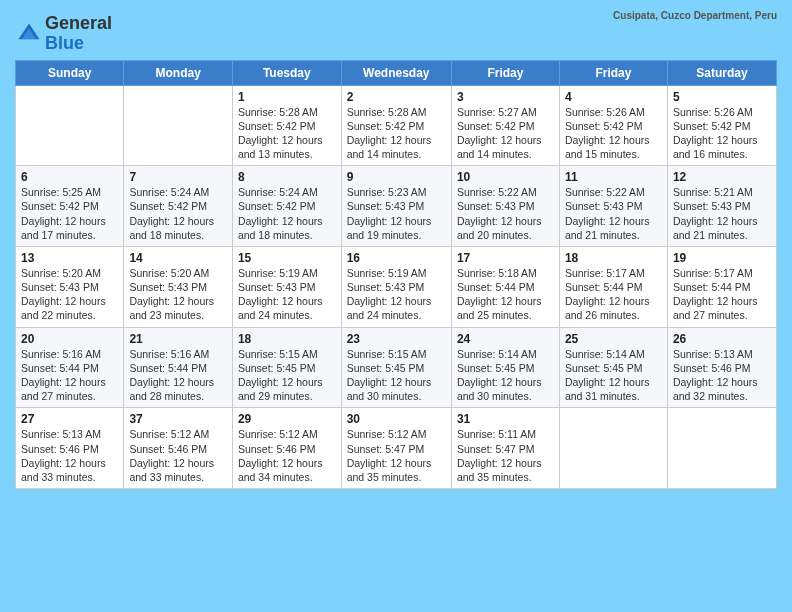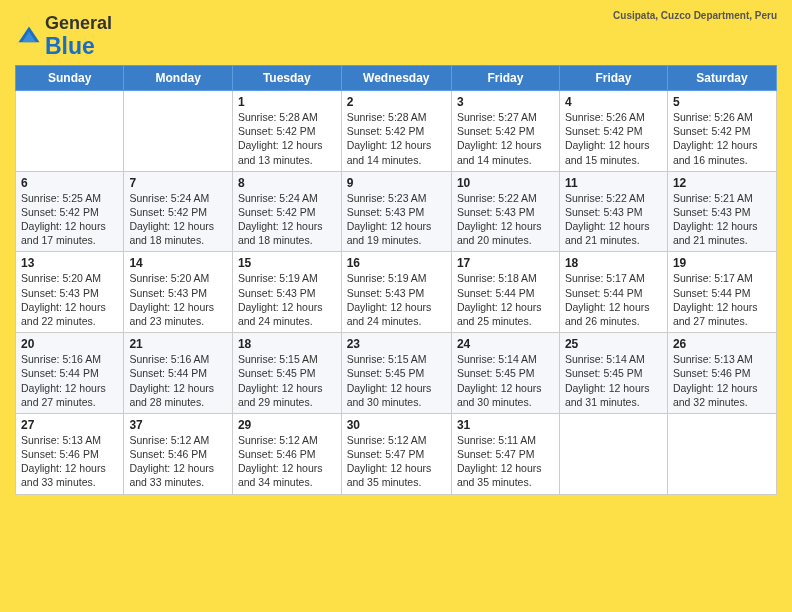--- a/index.html
+++ b/index.html
@@ -7,21 +7,21 @@
       font-family: Arial, sans-serif;
       background: #fff;
       width: 792px;
       height: 612px;
       overflow: hidden;
     }
     .page {
       width: 792px;
       min-height: 612px;
       padding: 10px 15px 0 15px;
-      background: #fde047;
+      background: #7dd3fc;
     }
     .header {
       display: flex;
       align-items: flex-start;
       justify-content: space-between;
       margin-bottom: 6px;
     }
     .logo {
       display: flex;
       align-items: center;
@@ -31,21 +31,21 @@
       display: flex;
       flex-direction: column;
       line-height: 1.1;
     }
     .logo-general {
       font-size: 18px;
       font-weight: bold;
       color: #333;
     }
     .logo-blue {
-      font-size: 23px;
+      font-size: 18px;
       font-weight: bold;
       color: #1a6fc4;
     }
     .logo-icon {
       width: 28px;
       height: 28px;
       margin-right: 2px;
     }
     .title-block {
       text-align: right;

